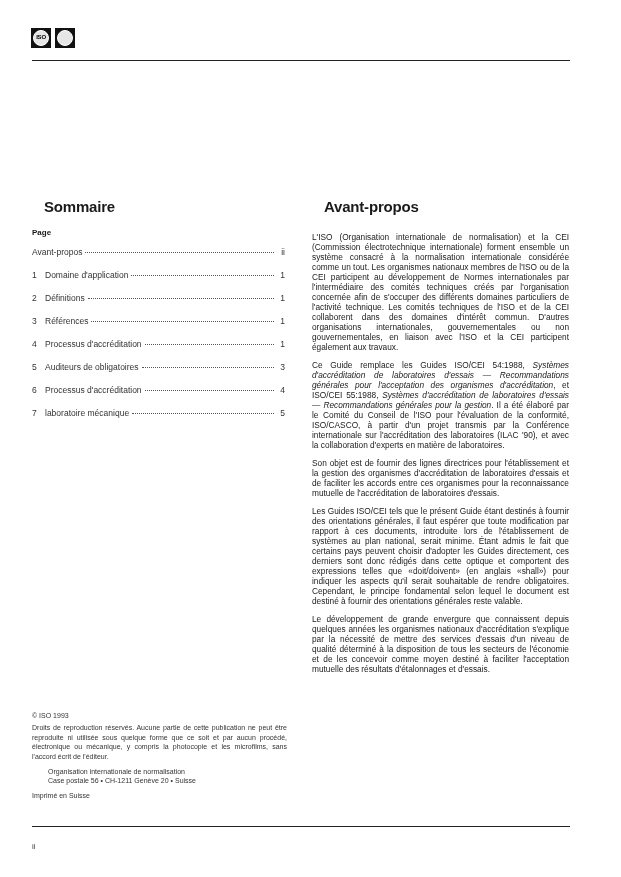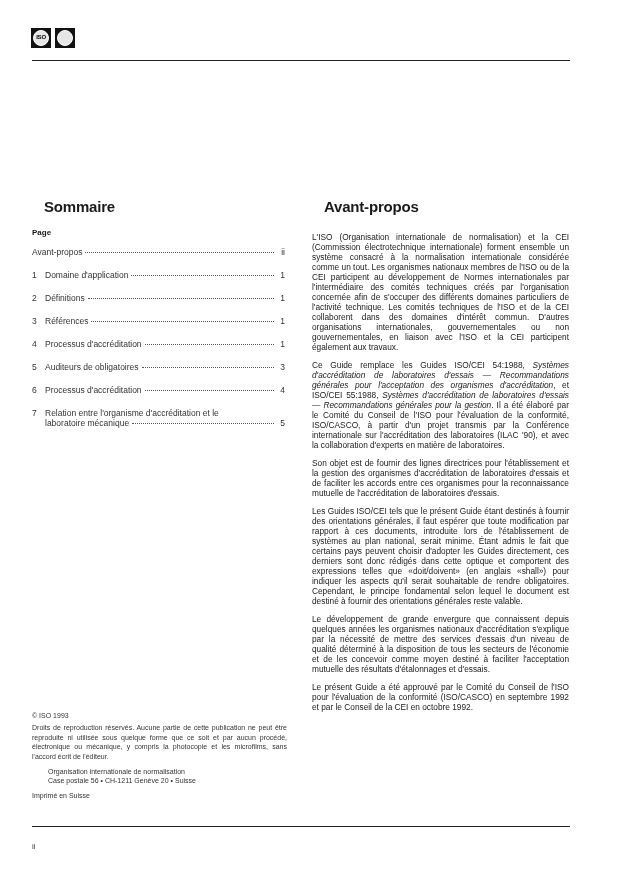--- a/index.html
+++ b/index.html
@@ -92,21 +92,20 @@
   </div>
   <div class="toc-row" style="margin-top:13px">
     <span class="num">6</span>
     <span class="lbl">Processus d'accréditation</span>
     <span class="dots"></span>
     <span class="pg">4</span>
   </div>
   <div class="toc-multi" style="margin-top:13px">
     <span class="num">7</span>
     <div class="body">
-      <div>Relation entre l'organisme d'accréditation et le</div>
       <div class="toc-row">
         <span class="lbl">laboratoire mécanique</span>
         <span class="dots"></span>
         <span class="pg">5</span>
       </div>
     </div>
   </div>
 </div>
 
 <div class="copy">
@@ -117,17 +116,16 @@
   <p class="printed">Imprimé en Suisse</p>
 </div>
 
 <div class="right">
   <h1 style="margin-bottom:17px">Avant-propos</h1>
   <p class="para">L'ISO (Organisation internationale de normalisation) et la CEI (Commission électrotechnique internationale) forment ensemble un système consacré à la normalisation internationale considérée comme un tout. Les organismes nationaux membres de l'ISO ou de la CEI participent au développement de Normes internationales par l'intermédiaire des comités techniques créés par l'organisation concernée afin de s'occuper des différents domaines particuliers de l'activité technique. Les comités techniques de l'ISO et de la CEI collaborent dans des domaines d'intérêt commun. D'autres organisations internationales, gouvernementales ou non gouvernementales, en liaison avec l'ISO et la CEI participent également aux travaux.</p>
   <p class="para"><span>Ce Guide remplace les Guides ISO/CEI 54:1988, </span><i>Systèmes d'accréditation de laboratoires d'essais — Recommandations générales pour l'acceptation des organismes d'accréditation</i><span>, et ISO/CEI 55:1988, </span><i>Systèmes d'accréditation de laboratoires d'essais — Recommandations générales pour la gestion</i><span>. Il a été élaboré par le Comité du Conseil de l'ISO pour l'évaluation de la conformité, ISO/CASCO, à partir d'un projet transmis par la Conférence internationale sur l'accréditation des laboratoires (ILAC '90), et avec la collaboration d'experts en matière de laboratoires.</span></p>
   <p class="para">Son objet est de fournir des lignes directrices pour l'établissement et la gestion des organismes d'accréditation de laboratoires d'essais et de faciliter les accords entre ces organismes pour la reconnaissance mutuelle de l'accréditation de laboratoires d'essais.</p>
   <p class="para">Les Guides ISO/CEI tels que le présent Guide étant destinés à fournir des orientations générales, il faut espérer que toute modification par rapport à ces documents, introduite lors de l'établissement de systèmes au plan national, serait minime. Étant admis le fait que certains pays peuvent choisir d'adopter les Guides directement, ces derniers sont donc rédigés dans cette optique et comportent des expressions telles que «doit/doivent» (en anglais «shall») pour indiquer les aspects qu'il serait souhaitable de rendre obligatoires. Cependant, le principe fondamental selon lequel le document est destiné à fournir des orientations générales reste valable.</p>
   <p class="para">Le développement de grande envergure que connaissent depuis quelques années les organismes nationaux d'accréditation s'explique par la nécessité de mettre des services d'essais d'un niveau de qualité déterminé à la disposition de tous les secteurs de l'économie et de les concevoir comme moyen destiné à faciliter l'acceptation mutuelle des résultats d'étalonnages et d'essais.</p>
-  <p class="para">Le présent Guide a été approuvé par le Comité du Conseil de l'ISO pour l'évaluation de la conformité (ISO/CASCO) en septembre 1992 et par le Conseil de la CEI en octobre 1992.</p>
 </div>
 
 <div class="rule bottom"></div>
 <div class="pagenum">ii</div>
 
 </body></html>

